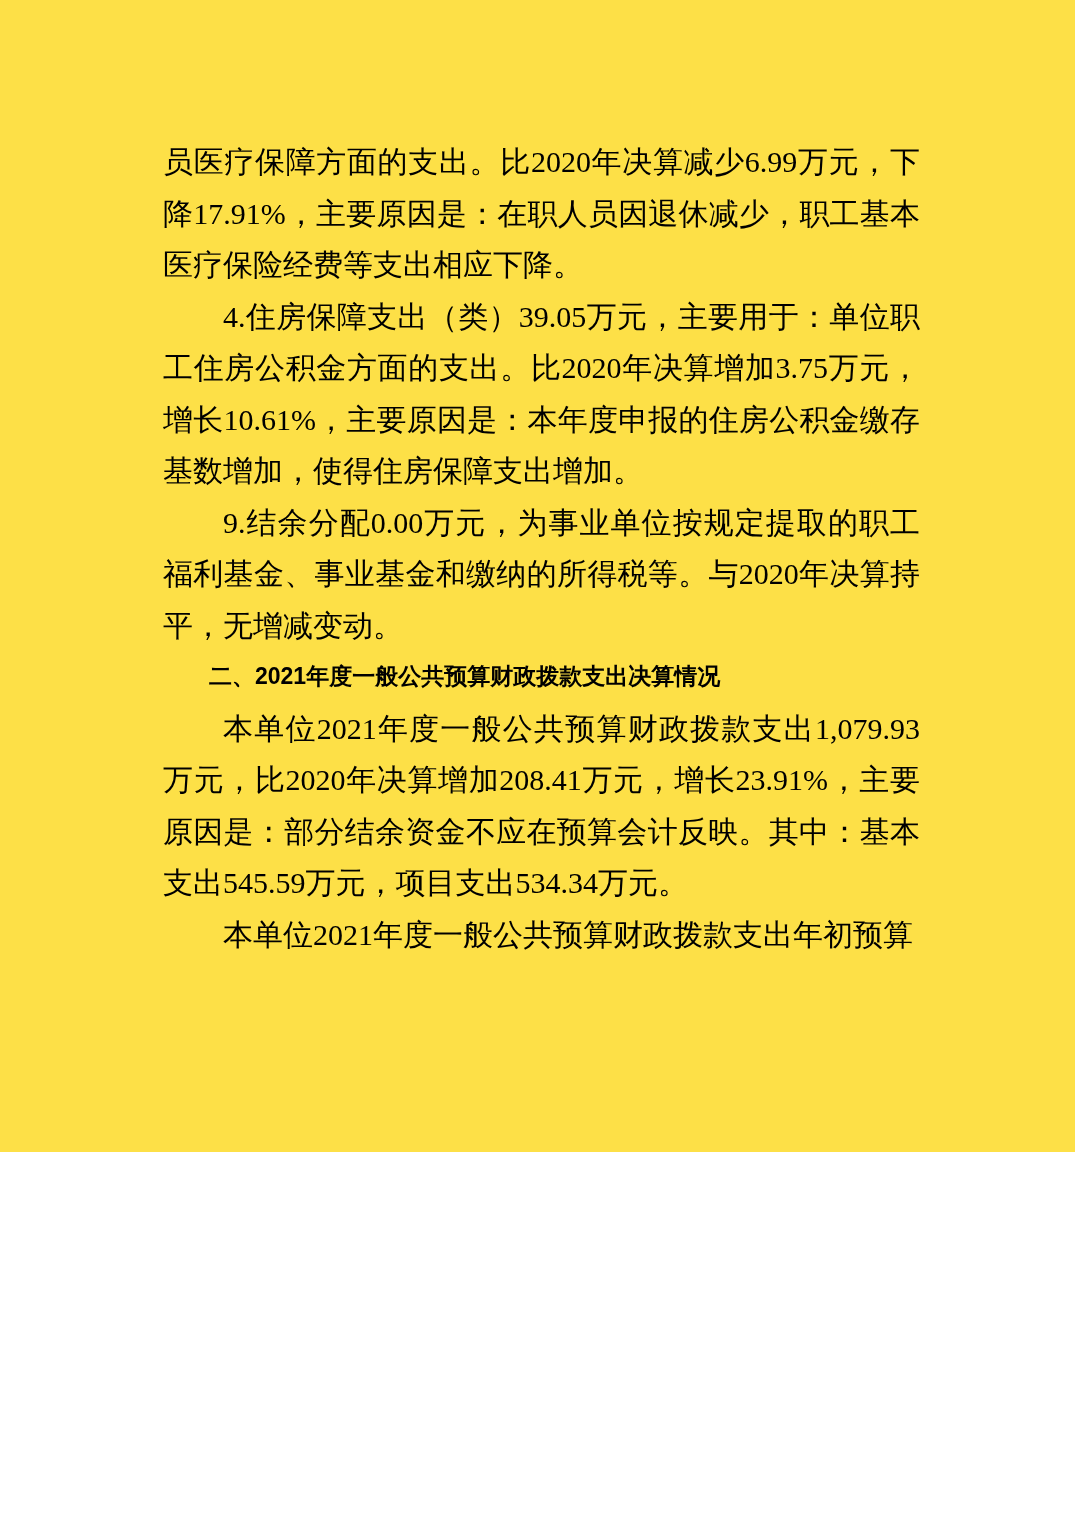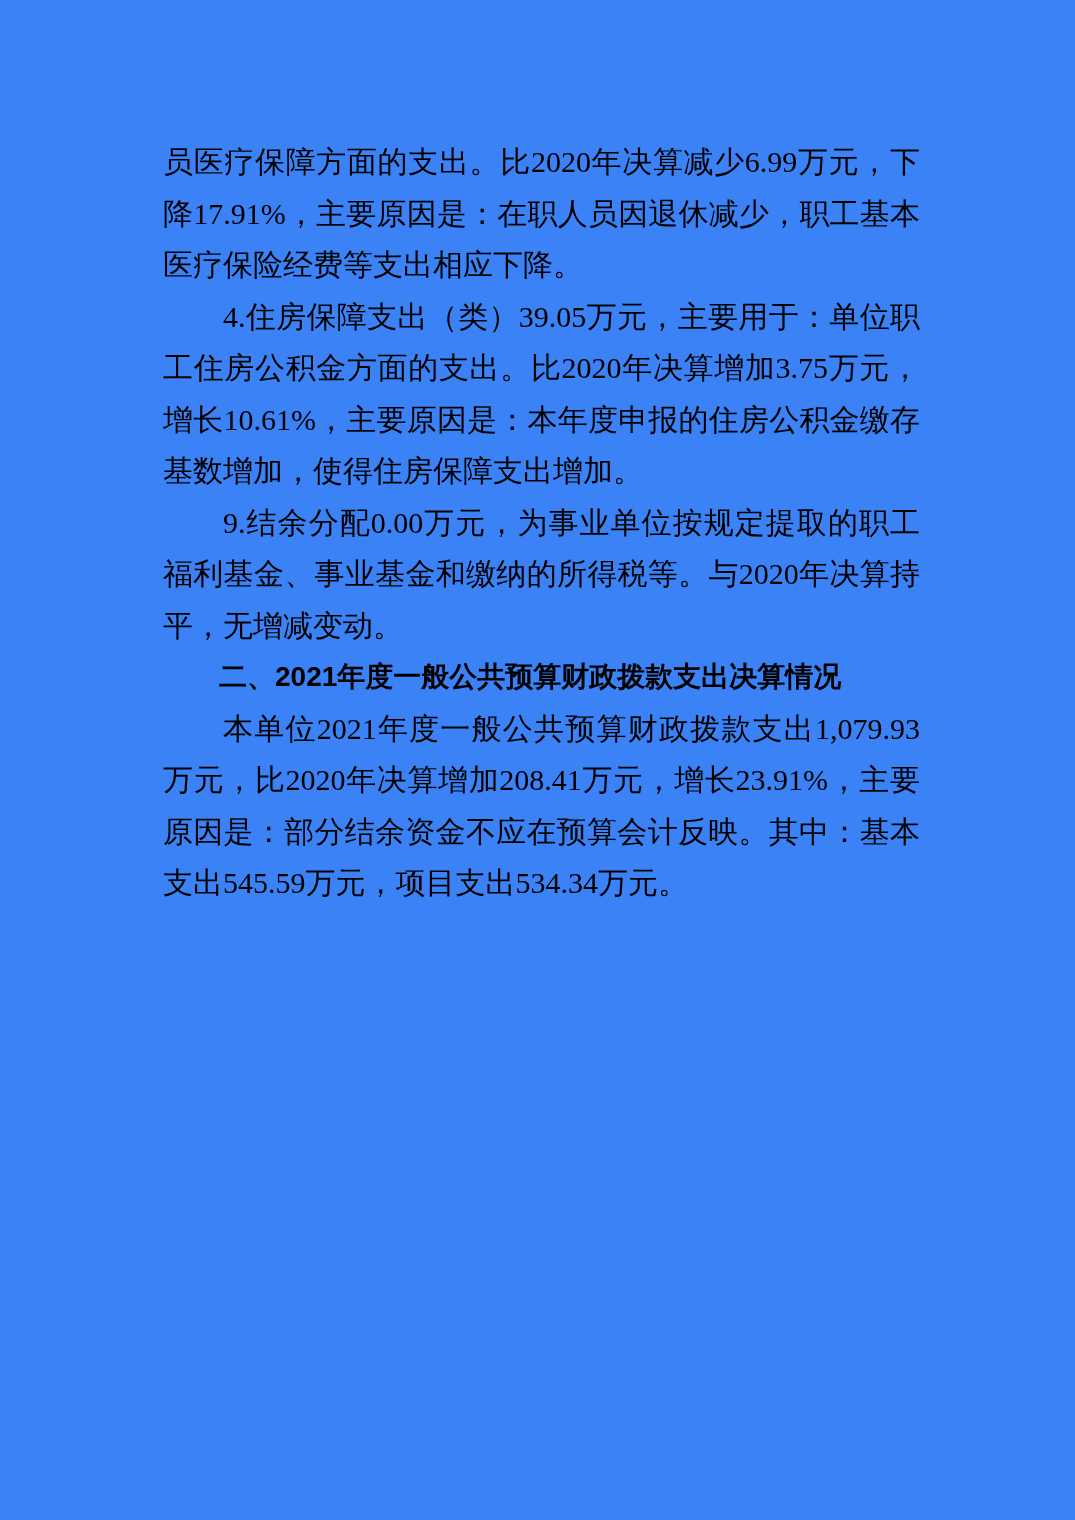--- a/index.html
+++ b/index.html
@@ -3,22 +3,22 @@
 <meta charset="utf-8">
 <style>
   html, body {
     margin: 0;
     padding: 0;
     background: #ffffff;
   }
   .page {
     position: relative;
     width: 1075px;
-    height: 1520px;
-    background: #3b82f6;
+    height: 1152px;
+    background: #fde047;
     box-sizing: border-box;
     padding: 136px 155px 0 163px;
     overflow: hidden;
   }
   .doc {
     font-family: "Liberation Serif", "DejaVu Serif", serif;
     font-size: 30px;
     line-height: 51.5px;
     color: #000000;
     text-align: justify;
@@ -29,21 +29,21 @@
     padding: 0;
     text-indent: 2em;
     word-break: break-all;
   }
   .para.no-indent {
     text-indent: 0;
   }
   .section-heading {
     margin: 0;
     padding: 0;
-    font-size: 28px;
+    font-size: 23px;
     line-height: 51.5px;
     font-weight: 700;
     text-indent: 2em;
     color: #000000;
     font-family: "Liberation Sans", "DejaVu Sans", sans-serif;
     text-align: left;
   }
 </style>
 </head>
 <body>
@@ -55,15 +55,16 @@
 
     <p class="para">4.住房保障支出（类）39.05万元，主要用于：单位职工住房公积金方面的支出。比2020年决算增加3.75万元，增长10.61%，主要原因是：本年度申报的住房公积金缴存基数增加，使得住房保障支出增加。</p>
 
     <p class="para">9.结余分配0.00万元，为事业单位按规定提取的职工福利基金、事业基金和缴纳的所得税等。与2020年决算持平，无增减变动。</p>
 
 
     <h2 class="section-heading">二、2021年度一般公共预算财政拨款支出决算情况</h2>
 
     <p class="para">本单位2021年度一般公共预算财政拨款支出1,079.93万元，比2020年决算增加208.41万元，增长23.91%，主要原因是：部分结余资金不应在预算会计反映。其中：基本支出545.59万元，项目支出534.34万元。</p>
 
+    <p class="para">本单位2021年度一般公共预算财政拨款支出年初预算</p>
 
   </div>
 </div>
 
 </body></html>

